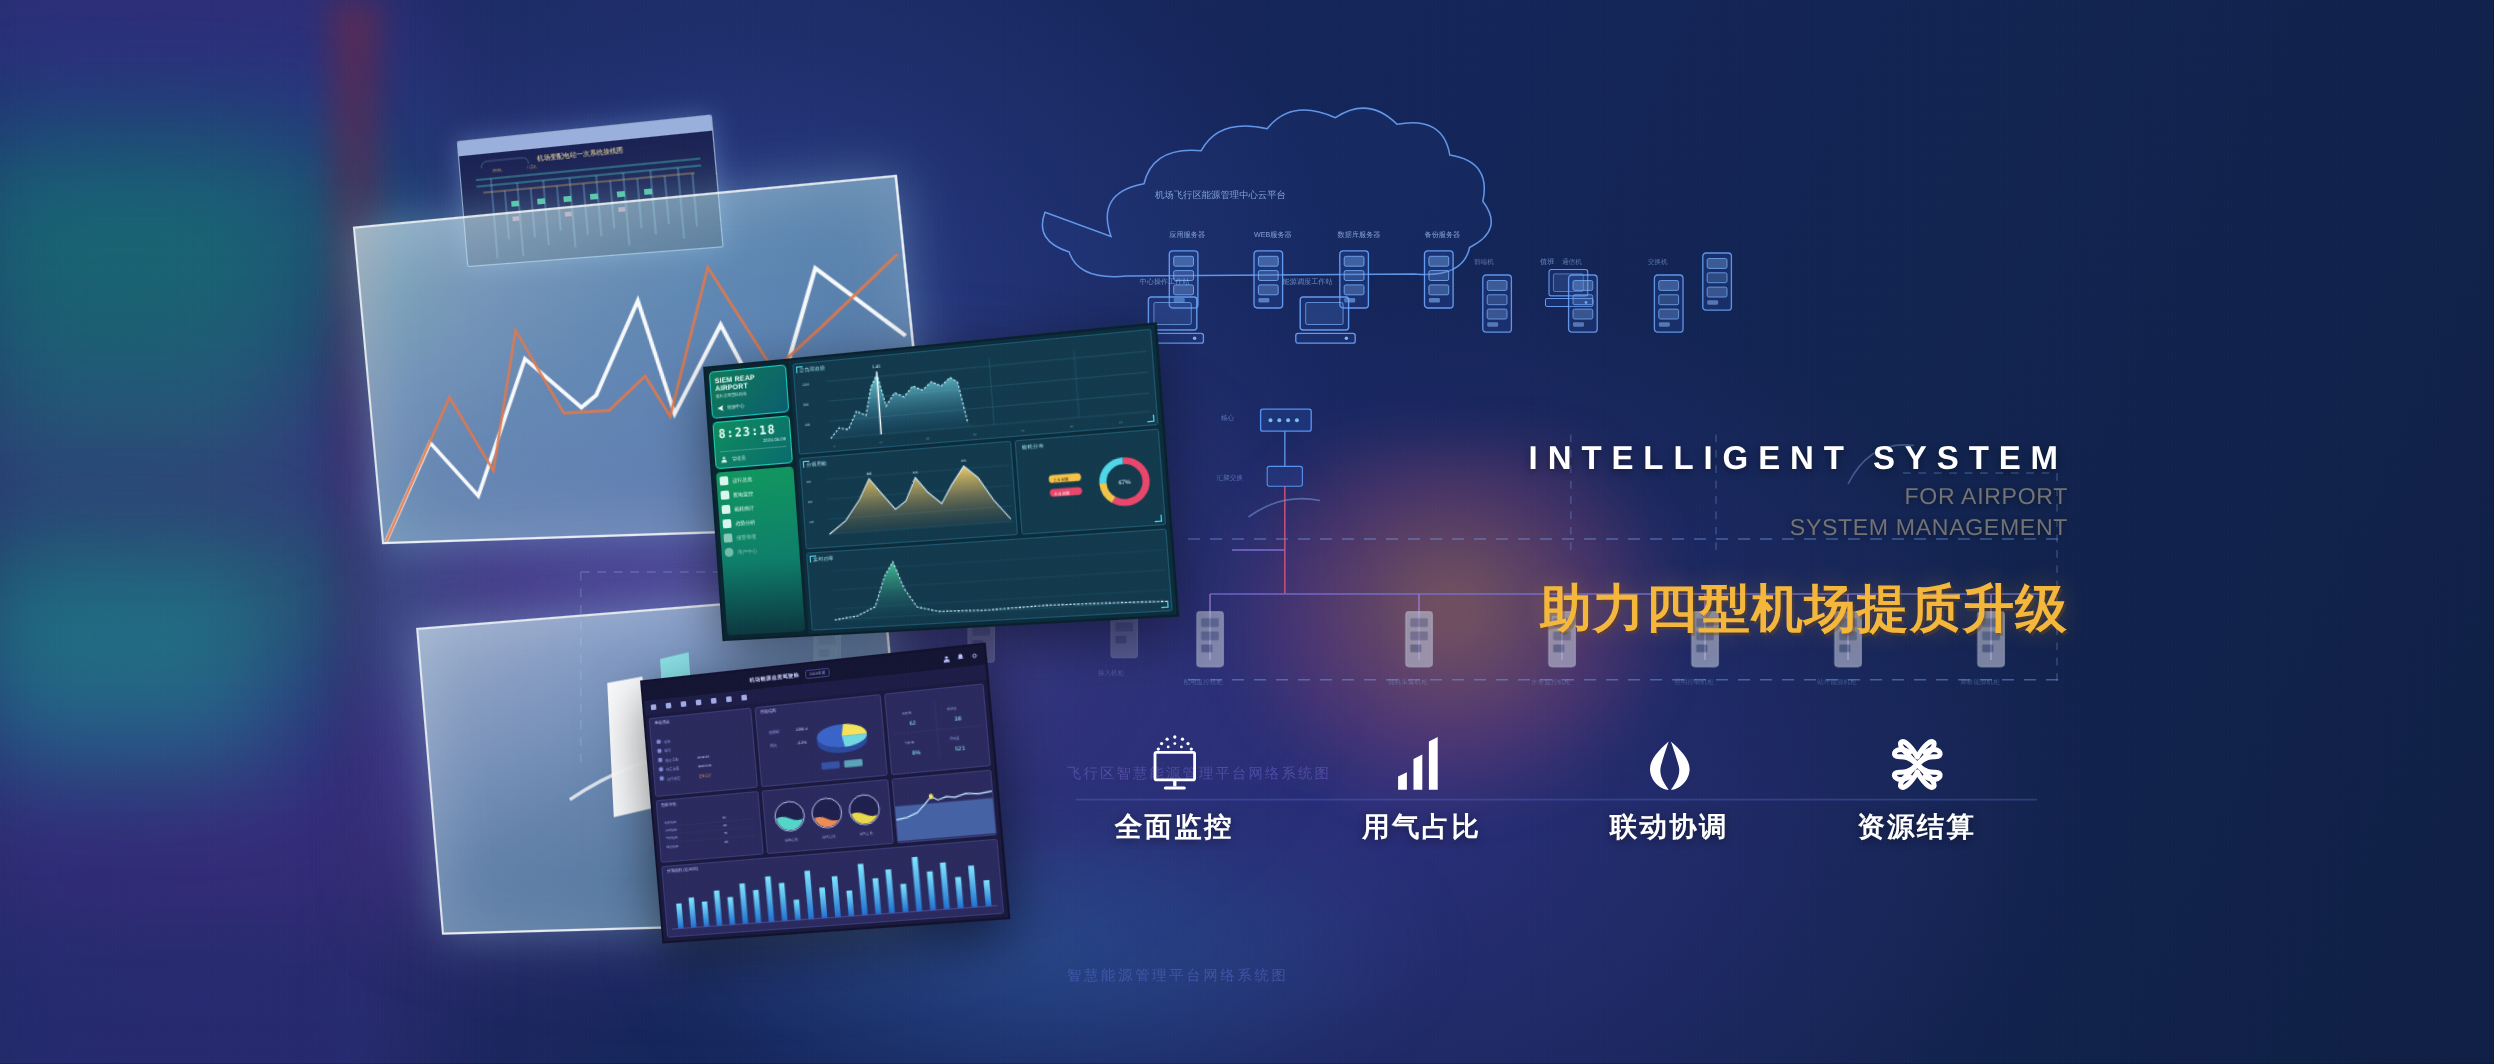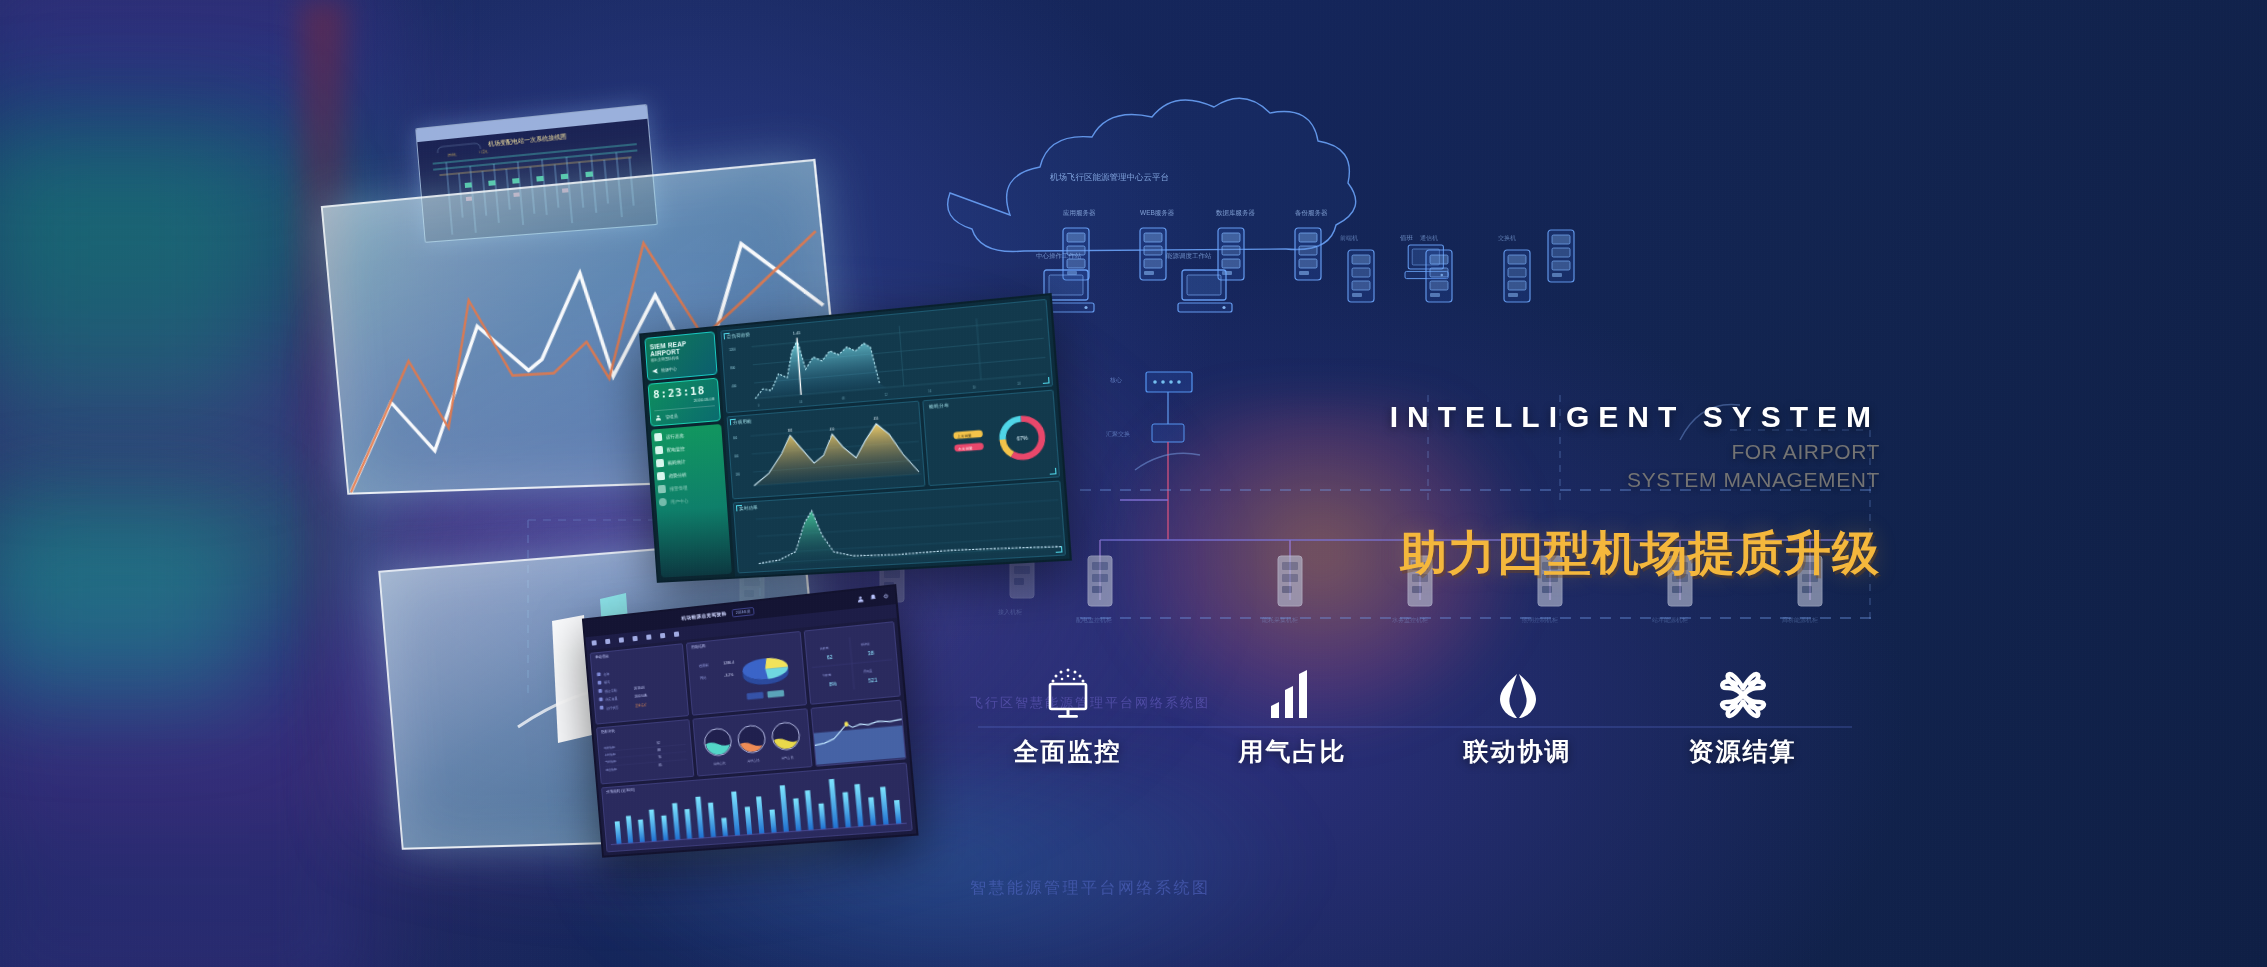--- a/index.html
+++ b/index.html
@@ -200,21 +200,21 @@
   .feat { flex:1; display:flex; flex-direction:column; align-items:center; gap:13px; }
   .feat-ic { height:54px; display:flex; align-items:flex-end; justify-content:center; }
   .feat-lb { font-size:25px; font-weight:bold; color:#ffffff; letter-spacing:2px;
              text-shadow:0 2px 8px rgba(0,0,0,.45); }
 
   .wm-text {
     position:absolute; left:970px; top:694px; font-size:13px; color:#6d63c8;
     letter-spacing:2px; opacity:.55; white-space:nowrap;
   }
   .wm-text2 {
-    position:absolute; left:970px; top:878px; font-size:16px; color:#5a6fd0;
+    position:absolute; left:970px; top:878px; font-size:13px; color:#5a6fd0;
     letter-spacing:2.5px; opacity:.5; white-space:nowrap;
   }
 </style>
 </head>
 <body>
 
 <div id="stage">
 
   <div class="bg-base"></div>
   <div class="bg-blur-left"></div>

